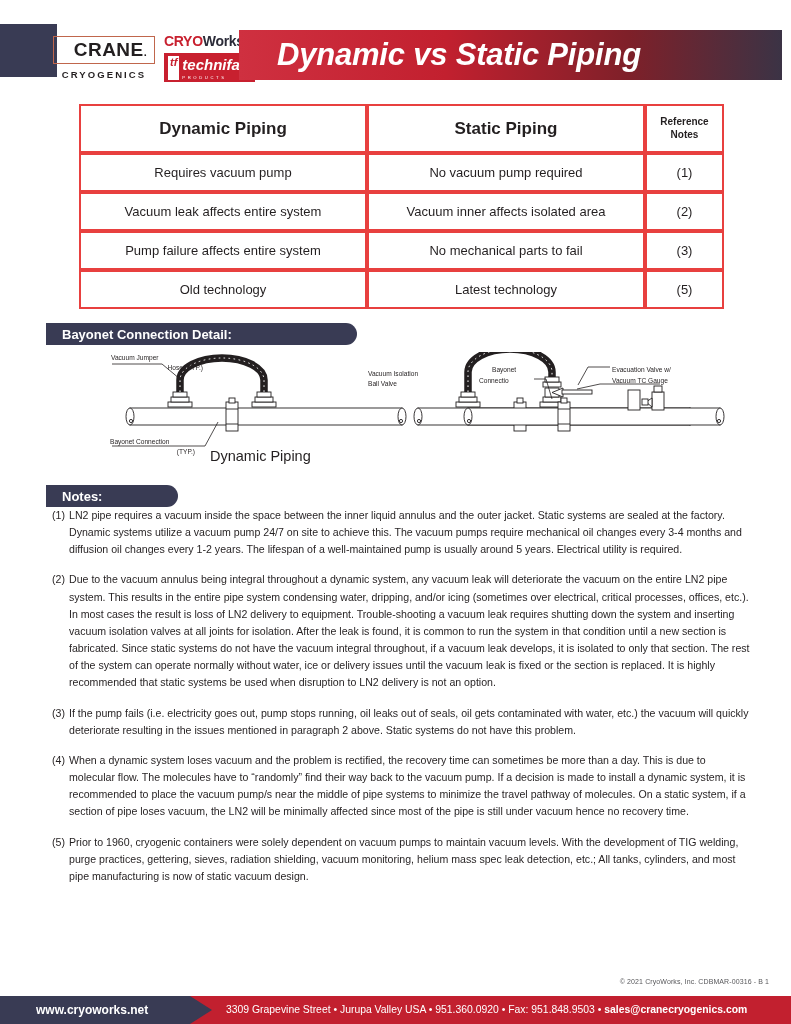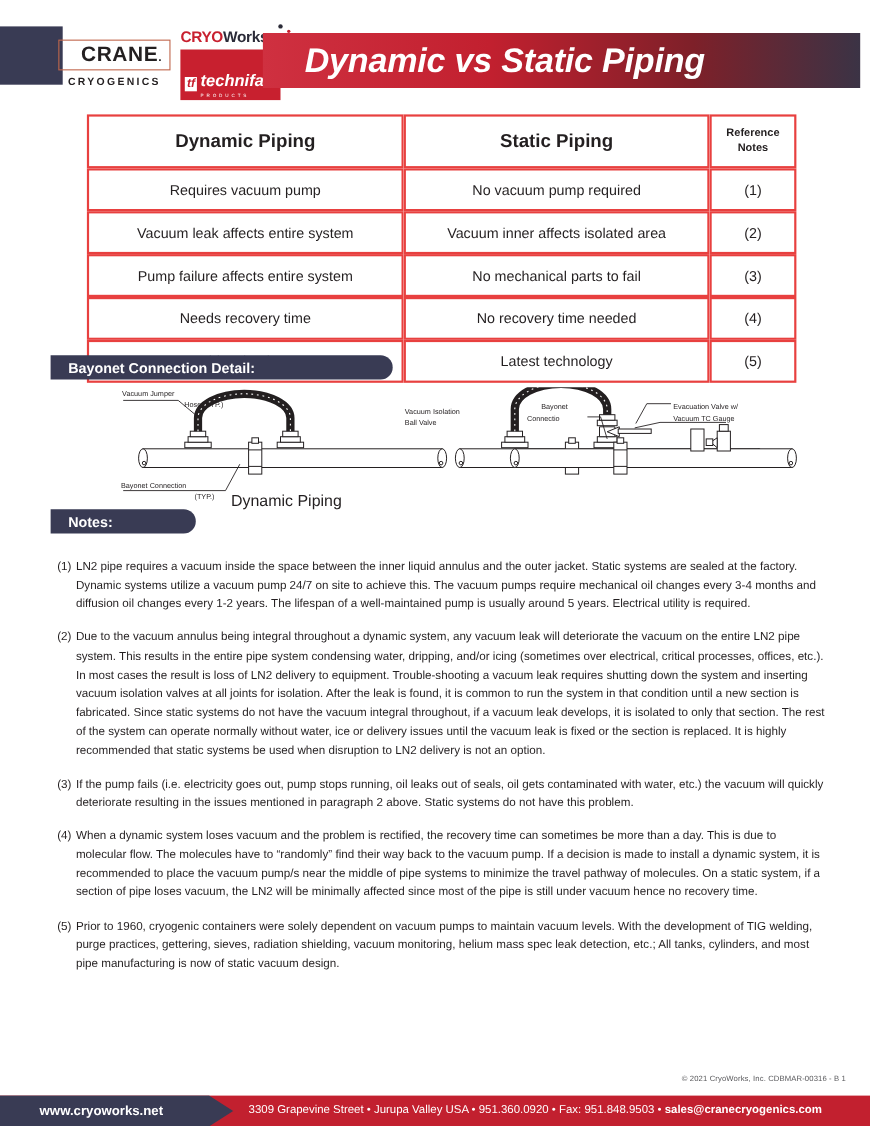--- a/index.html
+++ b/index.html
@@ -49,21 +49,21 @@
   }
   .cryoworks .c-red{color:#c8202f;letter-spacing:-0.3px;}
   .cryoworks .c-dark{color:#2b2b38;letter-spacing:-0.3px;}
   .bub{position:absolute;border-radius:50%;}
   .bub.b1{width:4px;height:4px;background:#2b2b38;right:-2px;top:-4px;}
   .bub.b2{width:3px;height:3px;background:#c8202f;right:-9px;top:1px;}
   .bub.b3{width:5px;height:5px;border:1.2px solid #2b2b38;right:-12px;top:7px;}
   .bub.b4{width:4px;height:4px;border:1.2px solid #2b2b38;right:-2px;top:8px;}
   .technifab{
     margin-top:5px;background:#c8202f;color:#ffffff;
-    padding:20px 6px 2px 4px;display:flex;align-items:center;gap:3px;
+    padding:3px 6px 2px 4px;display:flex;gap:3px;
     width:max-content;
   }
   .tf-badge{
     background:#ffffff;color:#c8202f;font-weight:bold;font-size:11px;
     font-style:italic;padding:0px 2px;line-height:1.15;
   }
   .tf-name{font-size:15px;font-weight:bold;font-style:italic;line-height:1;}
   .tf-sub{font-size:4.2px;letter-spacing:2.6px;display:block;margin-top:1px;}
   .title-bar{
     position:absolute;left:239px;top:30px;width:543px;height:50px;
@@ -99,21 +99,21 @@
 
   
   .pill{
     position:absolute;height:22px;background:#393b54;
     border-radius:0 11px 11px 0;
     color:#ffffff;font-size:13px;font-weight:bold;
     display:flex;align-items:center;padding-left:16px;
     box-sizing:border-box;
   }
   #bayonet-pill{left:46px;top:323px;width:311px;}
-  #notes-pill{left:46px;top:463px;width:132px;}
+  #notes-pill{left:46px;top:485px;width:132px;}
 
   
   .diagram{
     position:absolute;left:100px;top:352px;width:630px;height:122px;
   }
   .diagram svg{display:block;}
   .dyn-caption{
     position:absolute;left:210px;top:448px;
     font-size:14.5px;color:#231f20;
   }
@@ -223,25 +223,20 @@
       <td>Vacuum leak affects entire system</td>
       <td>Vacuum inner affects isolated area</td>
       <td>(2)</td>
     </tr>
     <tr>
       <td>Pump failure affects entire system</td>
       <td>No mechanical parts to fail</td>
       <td>(3)</td>
     </tr>
     <tr>
-      <td>Needs recovery time</td>
-      <td>No recovery time needed</td>
-      <td>(4)</td>
-    </tr>
-    <tr>
       <td>Old technology</td>
       <td>Latest technology</td>
       <td>(5)</td>
     </tr>
   </tbody>
 </table>
 
 <div class="pill" id="bayonet-pill">Bayonet Connection Detail:</div>
 
 <div class="diagram">

